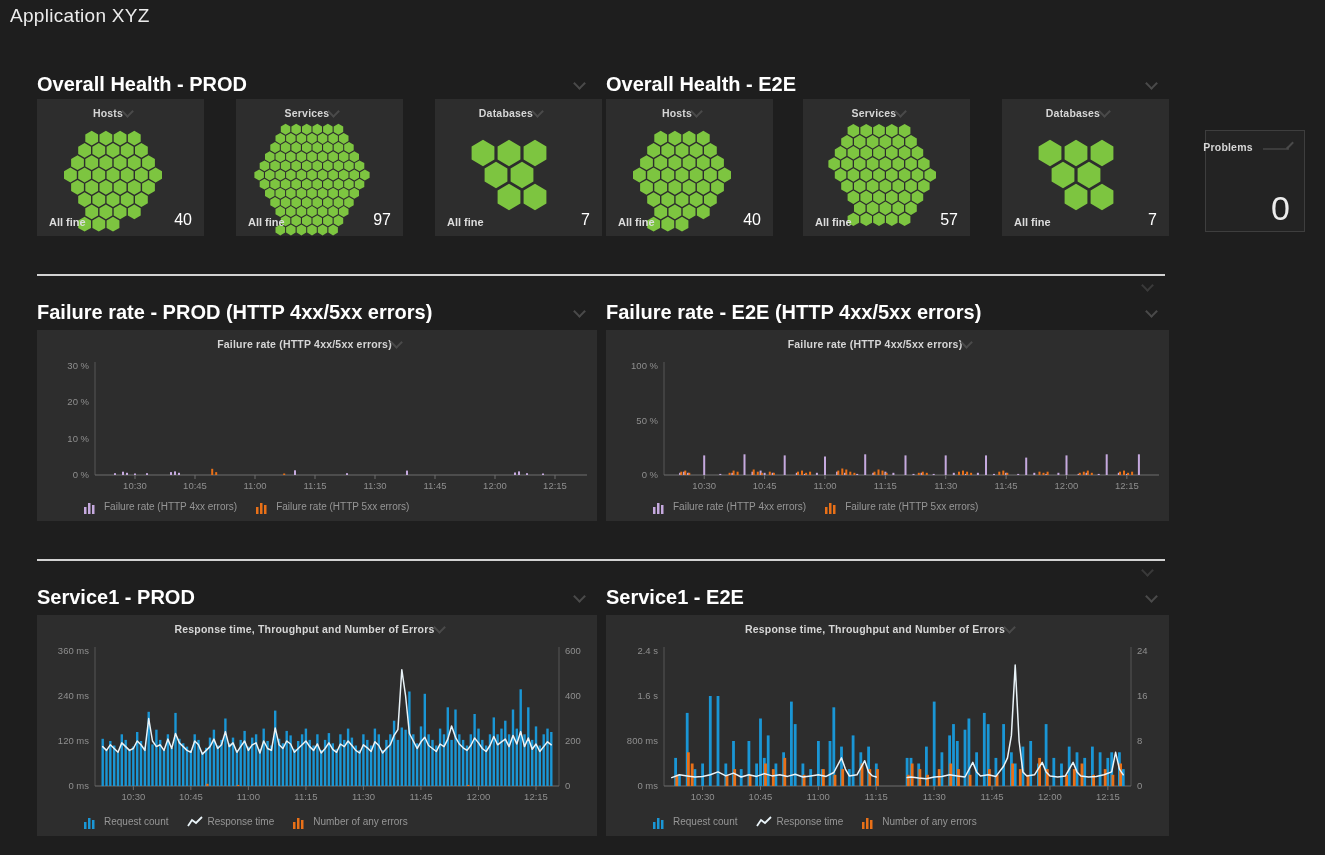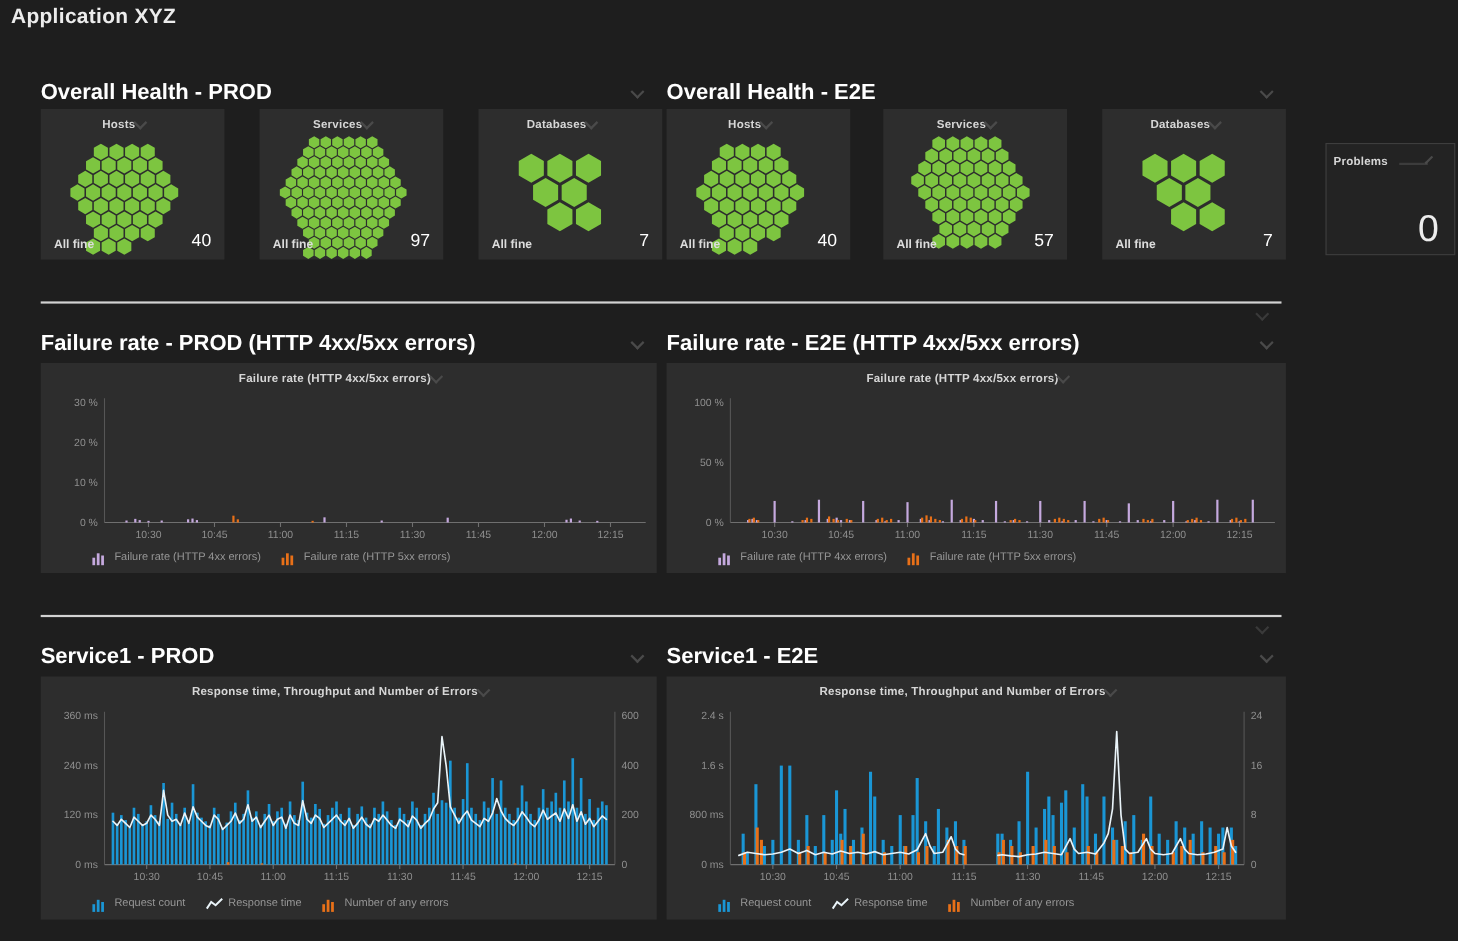--- a/index.html
+++ b/index.html
@@ -3,21 +3,21 @@
 <meta charset="utf-8">
 <style>
   html,body{margin:0;padding:0;}
   body{
     width:1325px;height:855px;position:relative;overflow:hidden;
     background:#1e1e1e;
     font-family:"Liberation Sans", sans-serif;
     -webkit-font-smoothing:antialiased;
   }
   .abs{position:absolute;}
-  .page-title{left:10px;top:5px;font-size:19px;color:#ececec;font-weight:700;letter-spacing:.3px;}
+  .page-title{left:10px;top:5px;font-size:19px;color:#ececec;font-weight:400;letter-spacing:.3px;}
   .sec-h{font-size:20px;font-weight:700;color:#ffffff;}
   .tile{position:absolute;background:#2d2d2d;box-sizing:border-box;}
   .tile-head{position:absolute;left:0;right:0;top:0;display:flex;justify-content:center;align-items:flex-start;padding:8px 28px 0 12px;}
   .tile-label{font-size:10.5px;font-weight:700;color:#d6d6d6;letter-spacing:.2px;}
   .chev{display:inline-block;width:7px;height:7px;border-right:2px solid #4a4a4a;border-bottom:2px solid #4a4a4a;transform:rotate(45deg);}
   .chev.dim{border-color:#3a3a3a;}
   .tile-foot{position:absolute;left:12px;right:12px;bottom:8px;display:flex;justify-content:space-between;align-items:flex-end;}
   .status-text{font-size:11px;font-weight:700;color:#dcdcdc;}
   .count-text{font-size:16px;font-weight:300;color:#ffffff;line-height:1;}
   .hc-svg{position:absolute;left:0;top:0;pointer-events:none;}
@@ -355,21 +355,21 @@
   <div class="tile-head">
       <span class="tile-label">Databases</span>
       <span class="chev"></span>
     </div>
   <div class="tile-foot">
       <span class="status-text">All fine</span>
       <span class="count-text">7</span>
     </div>
 </div>
 
-<div class="tile problems-tile" style="left:1205px;top:130px;width:118px;height:102px">
+<div class="tile problems-tile" style="left:1205px;top:130px;width:100px;height:102px">
   <div class="tile-head" style="padding-top:10px">
     <span style="display:flex;align-items:flex-end">
         <span class="tile-label">Problems</span>
         <span class="problems-dash"></span>
       </span>
     <span class="chev"></span>
   </div>
   <div class="problems-count">0</div>
 </div>
 

